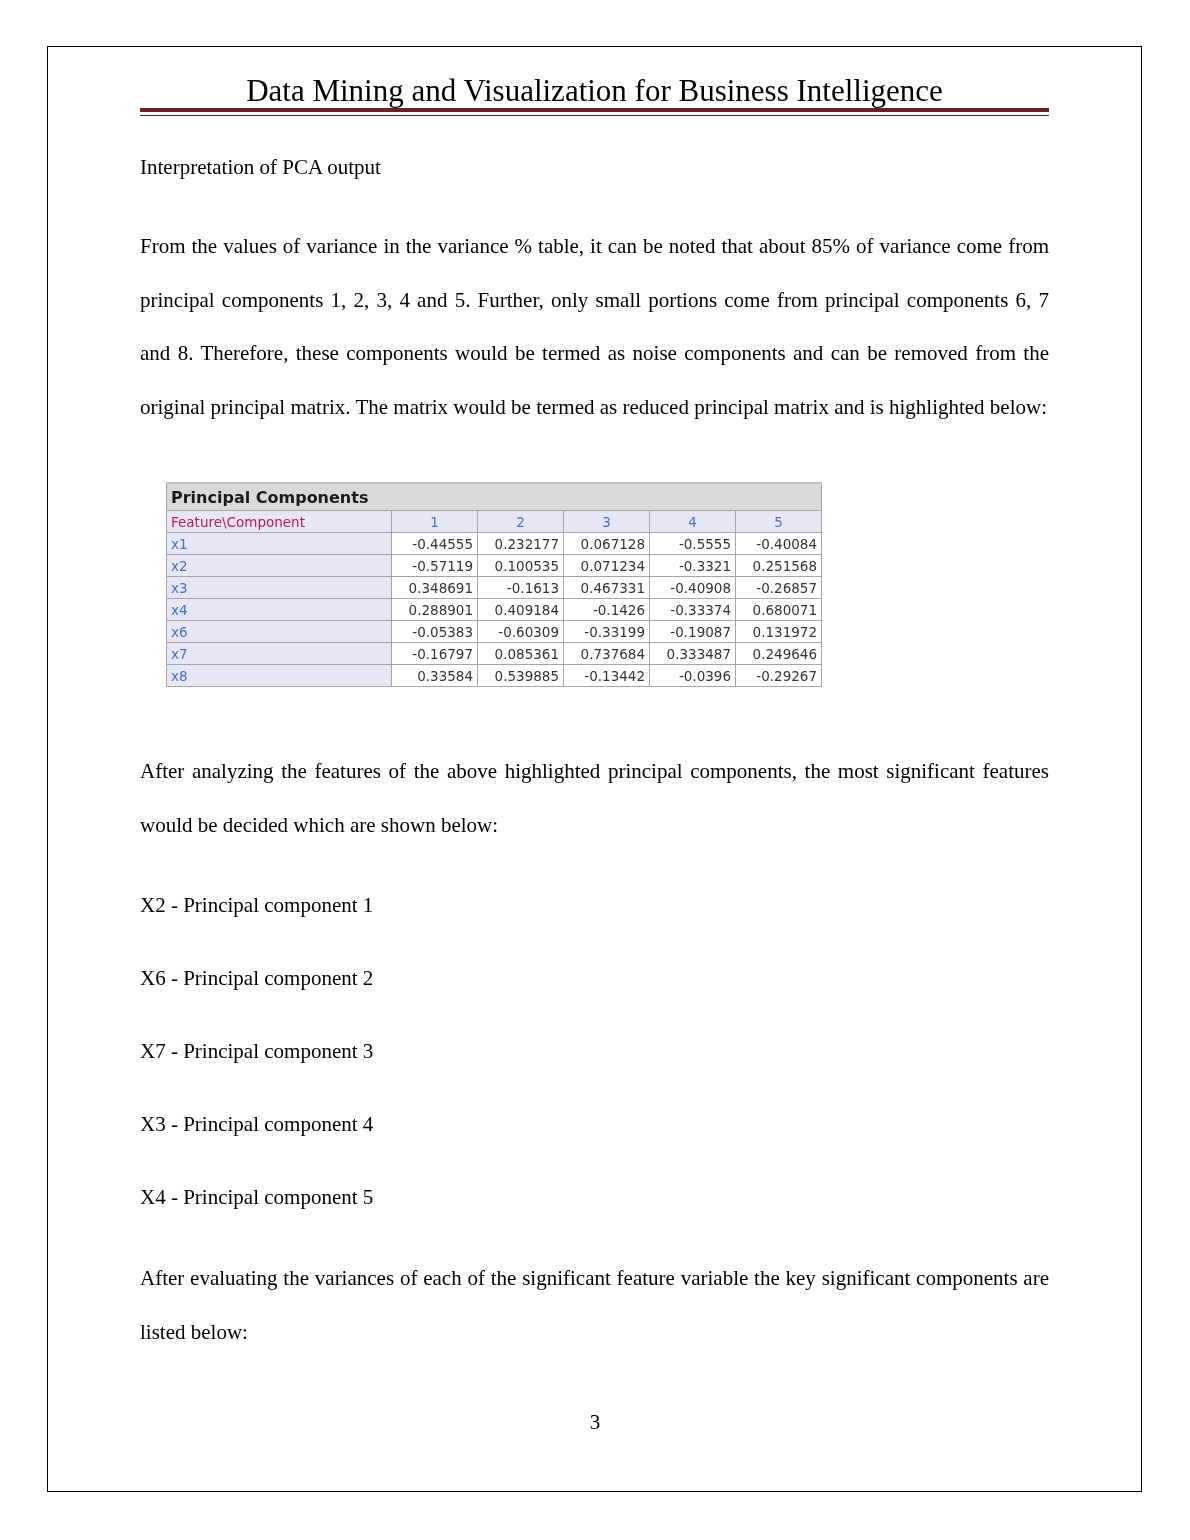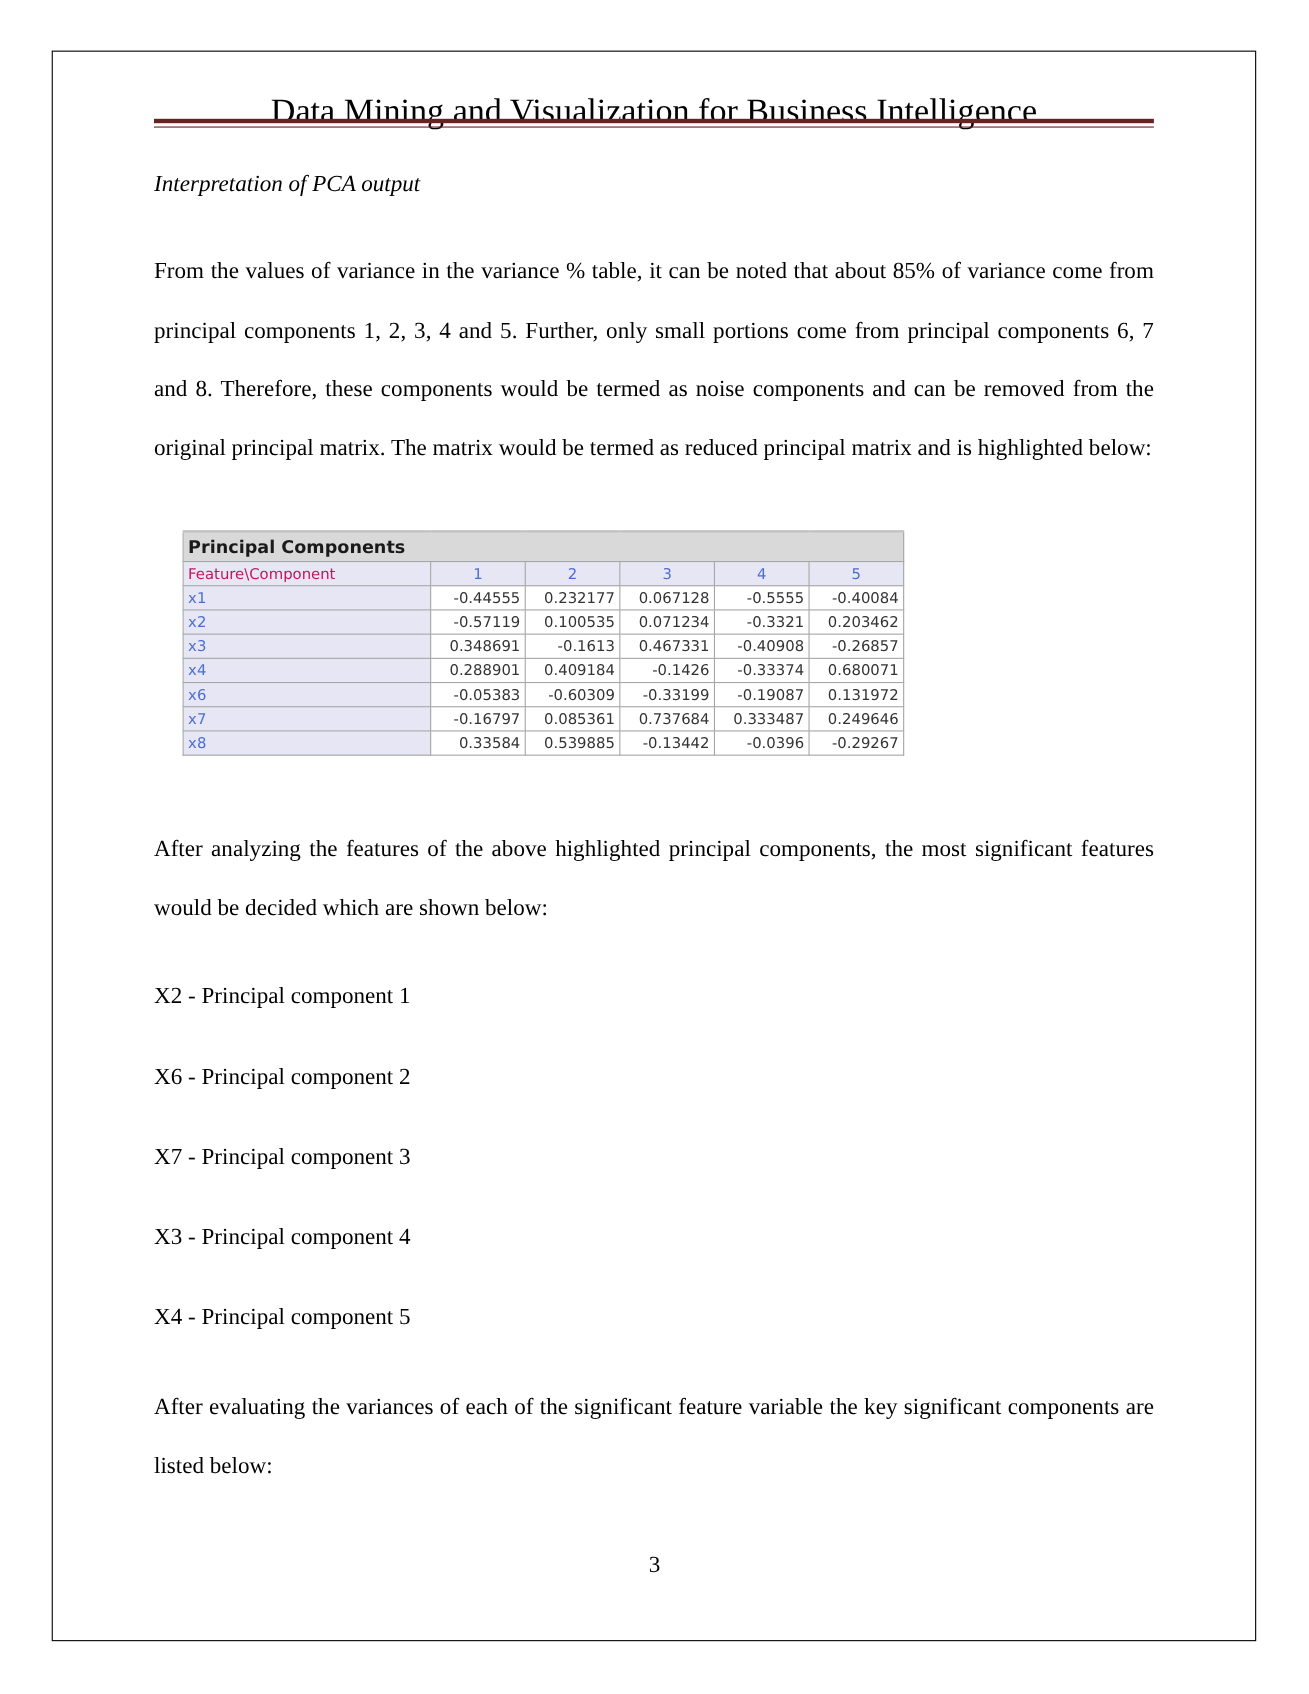--- a/index.html
+++ b/index.html
@@ -1,22 +1,22 @@
 <!DOCTYPE html>
 <html><head>
 <meta charset="utf-8">
 <style>
   html, body { margin: 0; padding: 0; background: #ffffff; }
   body { width: 1190px; height: 1540px; position: relative; font-family: "Liberation Serif", serif; color: #000; }
   .page-border { position: absolute; left: 47px; top: 46px; width: 1095px; height: 1446px; border: 1px solid #000; box-sizing: border-box; }
-  .header-title { position: absolute; left: 140px; width: 909px; top: 82px; text-align: center; font-size: 31px; line-height: 38px; }
+  .header-title { position: absolute; left: 140px; width: 909px; top: 72px; text-align: center; font-size: 31px; line-height: 38px; }
   .rule-thick { position: absolute; left: 140px; top: 108px; width: 909px; height: 4px; background: #632423; }
   .rule-thin { position: absolute; left: 140px; top: 115px; width: 909px; height: 1px; background: #632423; }
   .content { position: absolute; left: 140px; top: 148px; width: 909px; font-size: 21px; }
-  .subhead { font-style: italic; line-height: 38px; margin: 0 0 34px 0; }
+  .subhead { line-height: 38px; margin: 0 0 34px 0; }
   .para { text-align: justify; line-height: 53.5px; margin: 0; }
   .table-wrap { margin: 48px 0 0 26px; width: 735px; }
   table.pc { border-collapse: collapse; font-family: "DejaVu Sans", sans-serif; font-size: 13.5px; width: 656px; }
   table.pc td { border: 1.5px solid #a6a6a6; padding: 1px 4px; height: 19px; }
   table.pc td.title { background: #d9d9d9; font-weight: bold; font-size: 16px; color: #1a1a1a; text-align: left; height: 24px; border-top: 2px solid #c0c0c0; }
   table.pc td.hdr { background: #e6e6f5; color: #4a6fd0; text-align: center; }
   table.pc td.hdr-first { background: #e6e6f5; color: #be185d; text-align: left; width: 216px; }
   table.pc td.rowlab { background: #e6e6f5; color: #4a6fd0; text-align: left; }
   table.pc td.num { background: #fff; color: #333; text-align: right; width: 77px; }
   .after { margin-top: 58px; }
@@ -60,21 +60,21 @@
             <td class="num">0.067128</td>
             <td class="num">-0.5555</td>
             <td class="num">-0.40084</td>
           </tr>
           <tr>
             <td class="rowlab">x2</td>
             <td class="num">-0.57119</td>
             <td class="num">0.100535</td>
             <td class="num">0.071234</td>
             <td class="num">-0.3321</td>
-            <td class="num">0.203462</td>
+            <td class="num">0.251568</td>
           </tr>
           <tr>
             <td class="rowlab">x3</td>
             <td class="num">0.348691</td>
             <td class="num">-0.1613</td>
             <td class="num">0.467331</td>
             <td class="num">-0.40908</td>
             <td class="num">-0.26857</td>
           </tr>
           <tr>

